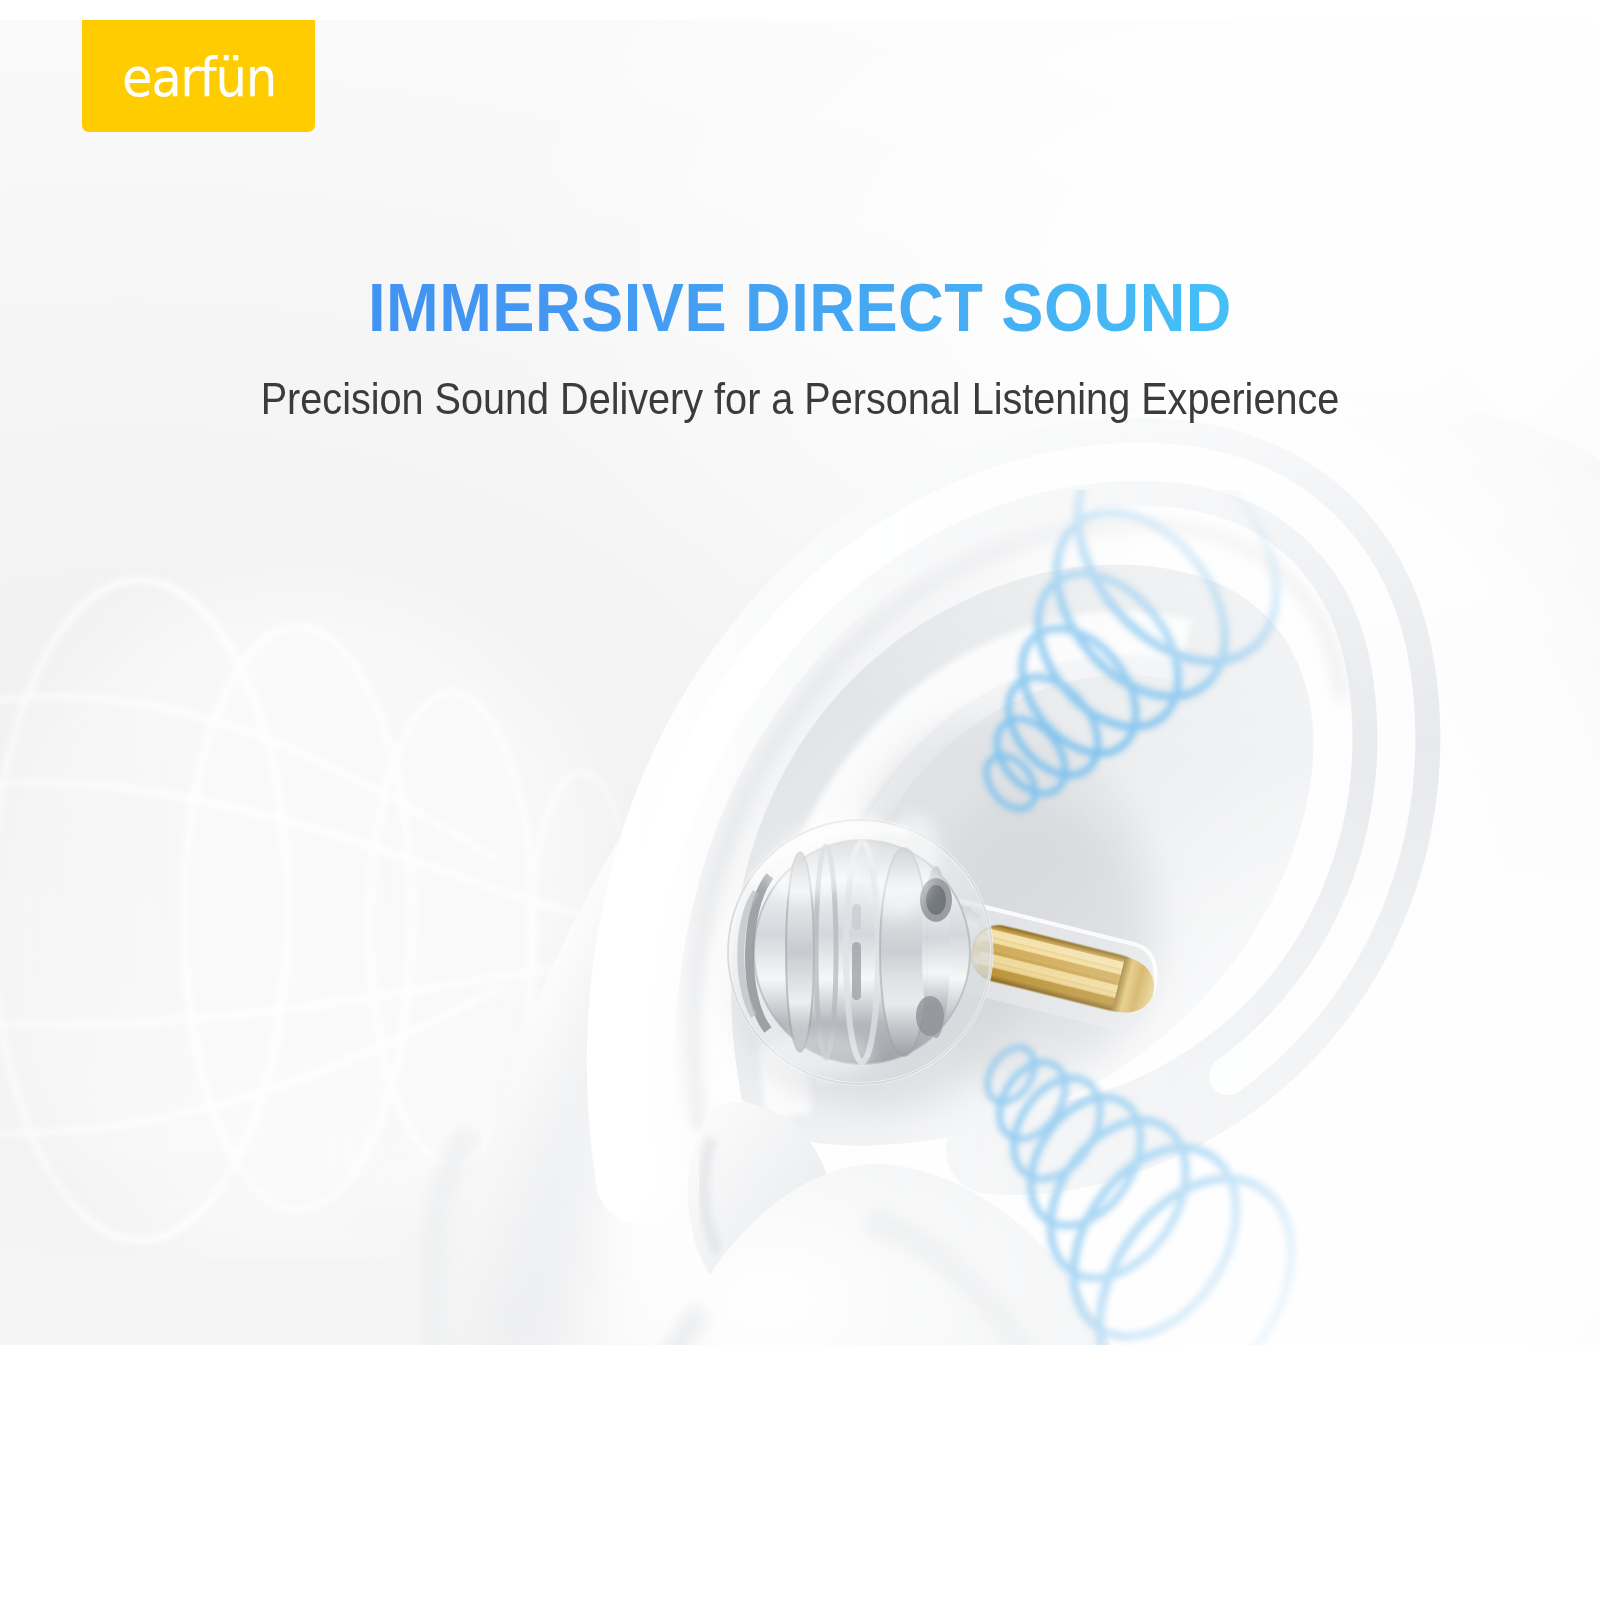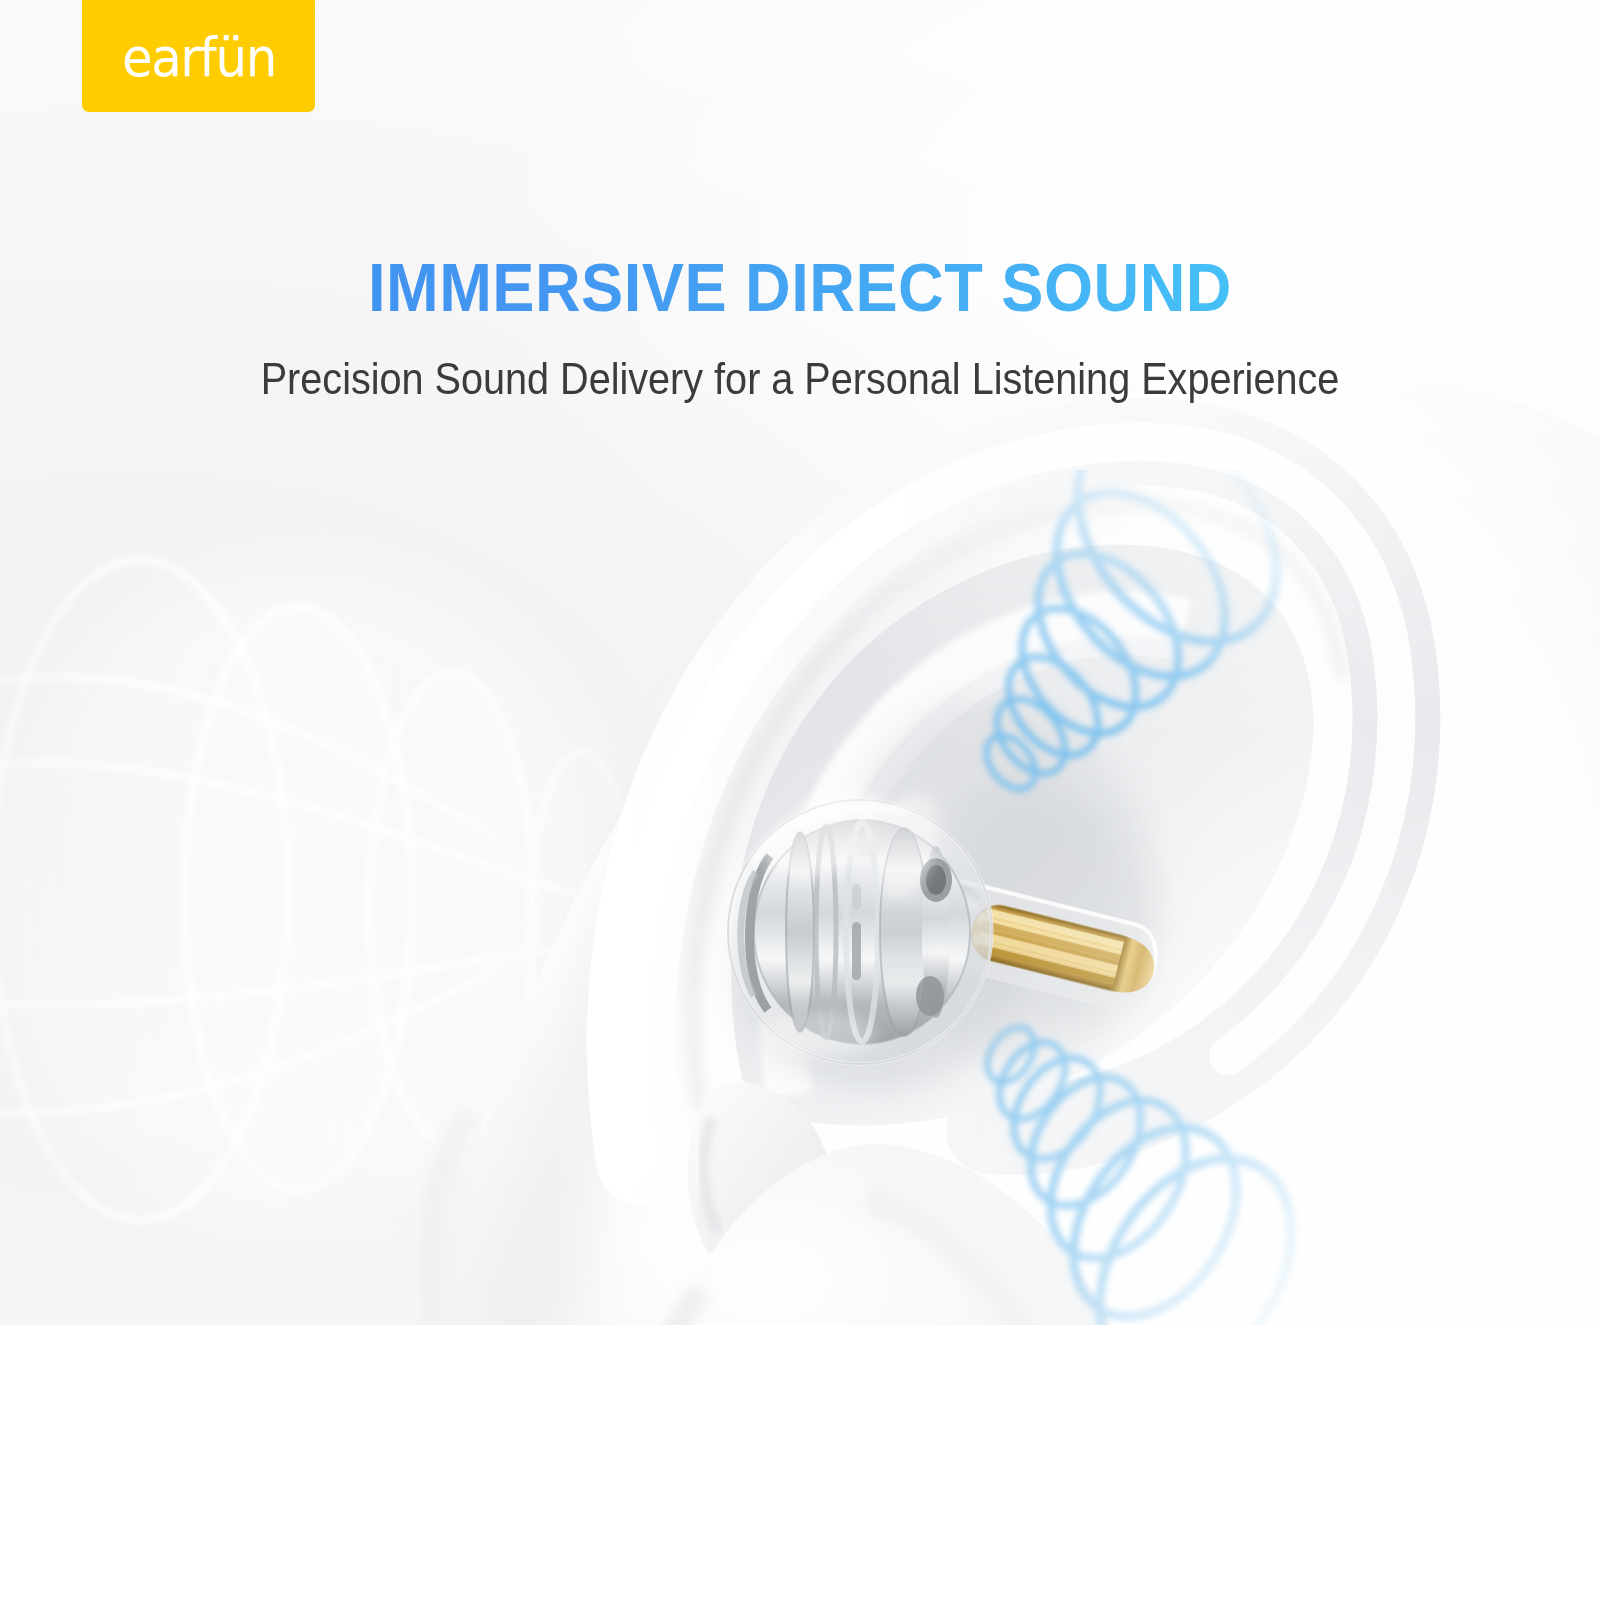--- a/index.html
+++ b/index.html
@@ -11,20 +11,21 @@
   body {
     font-family: "Liberation Sans", sans-serif;
   }
 
   #canvas {
     position: relative;
     width: 1600px;
     height: 1325px;
     overflow: hidden;
     background: #ffffff;
+    margin-top: 20px;
   }
 
   
   .bg-base {
     position: absolute;
     inset: 0;
     background:
       radial-gradient(125% 95% at 8% 62%, #f0f0f0 0%, #f5f5f5 38%, #fafafa 68%, #ffffff 100%);
   }
   .bg-sheen {

